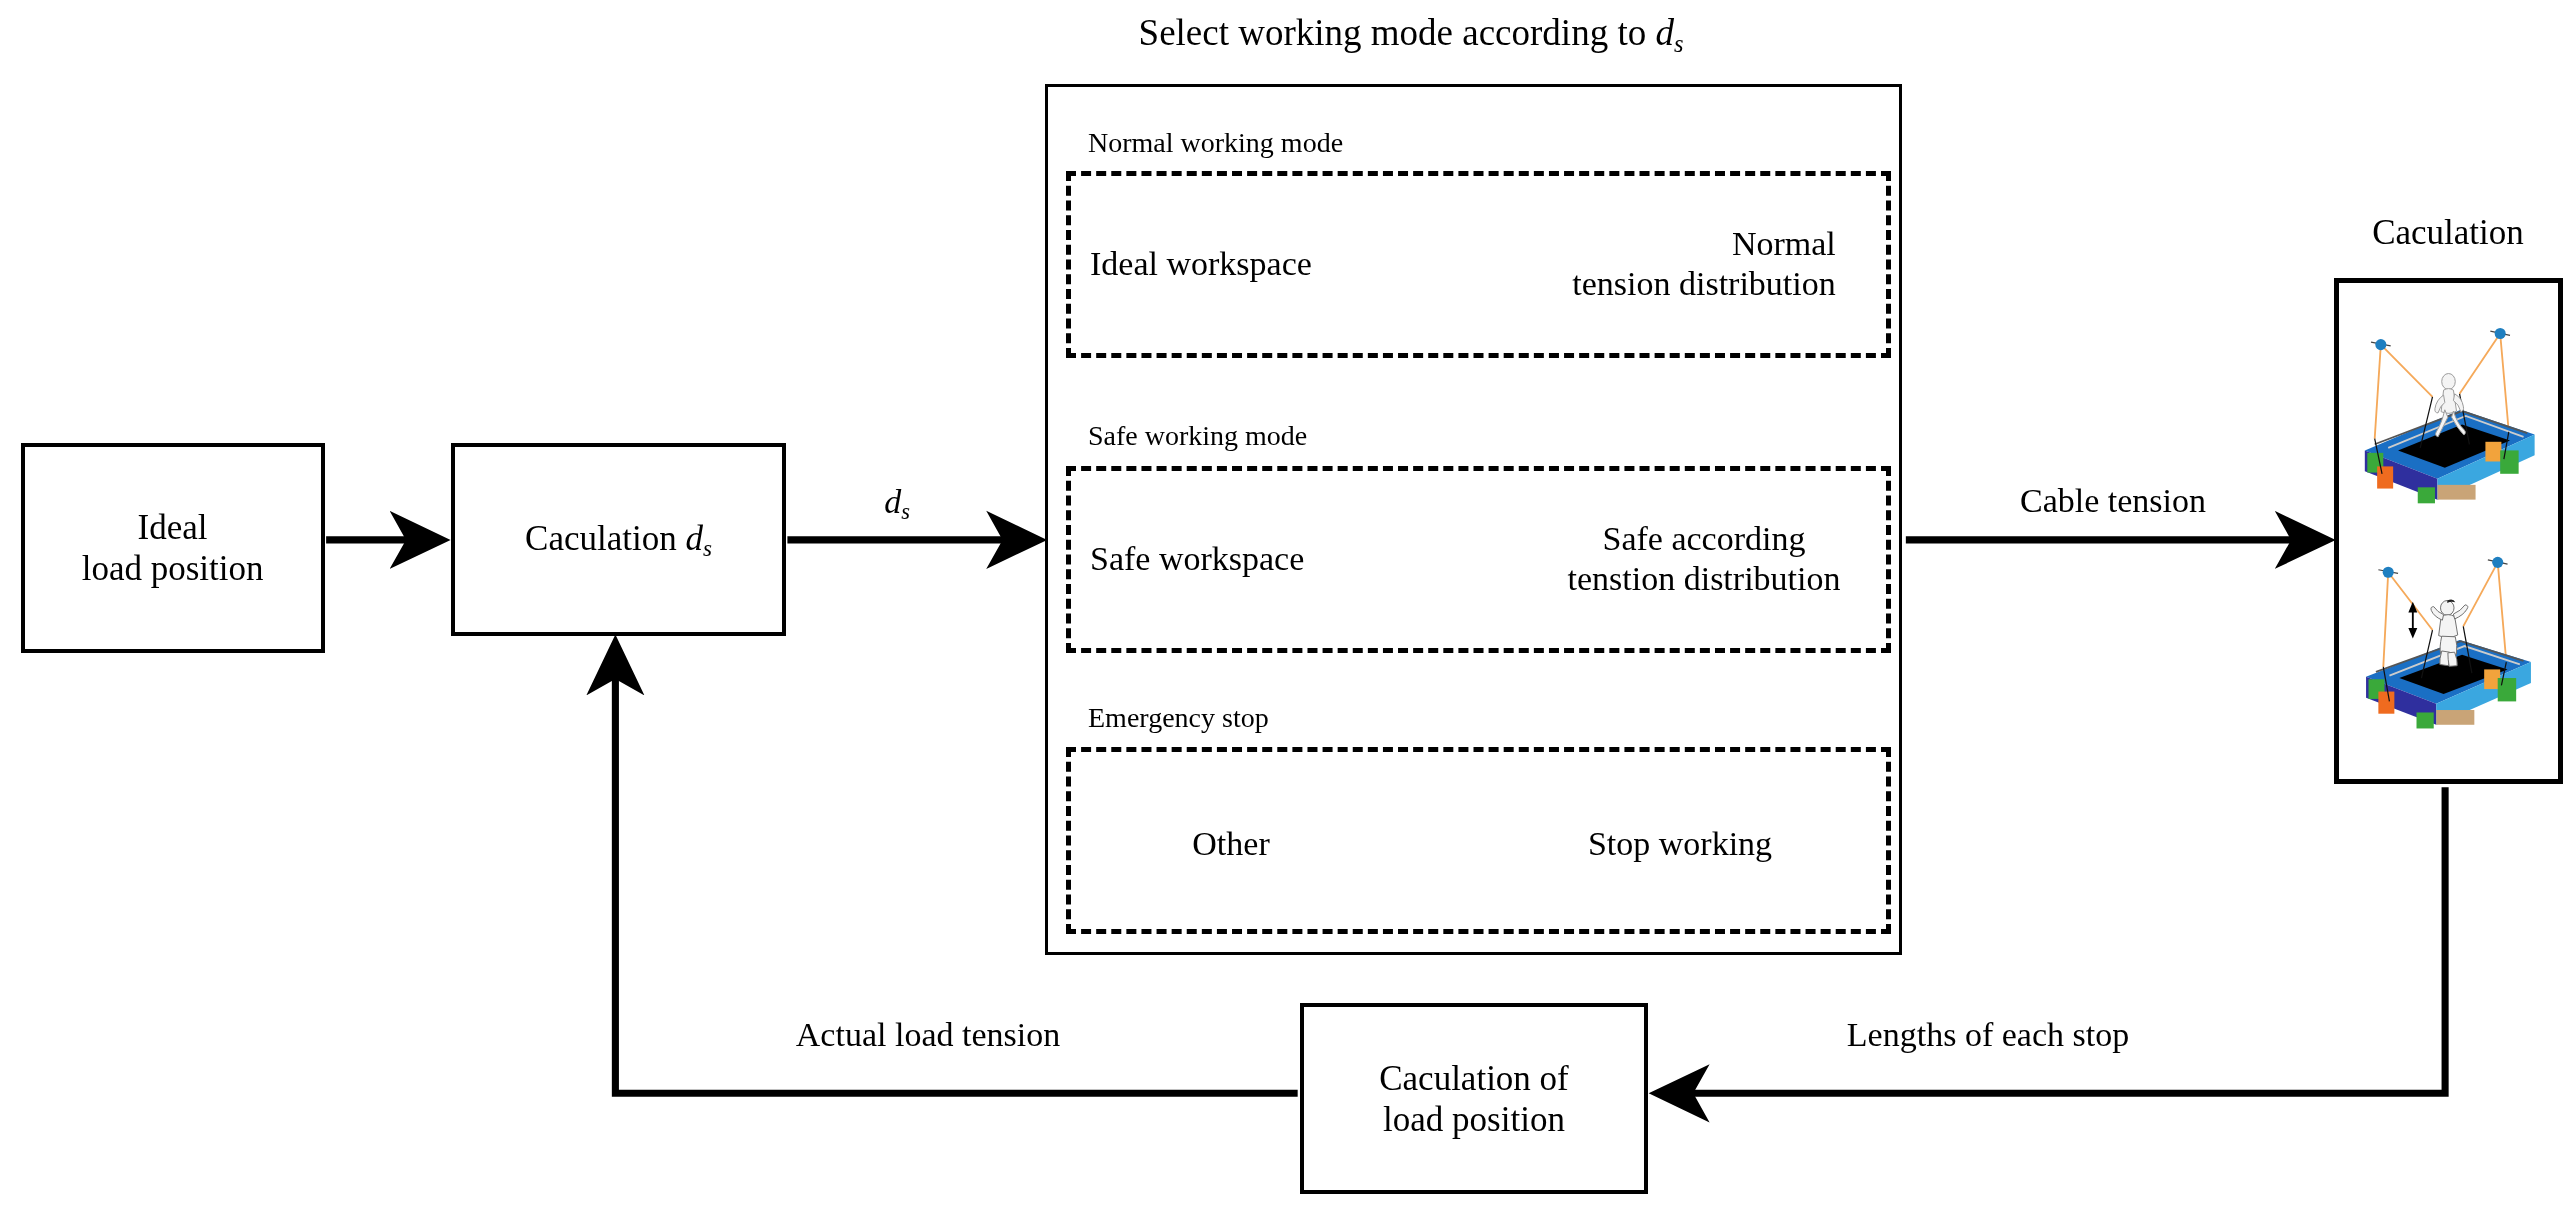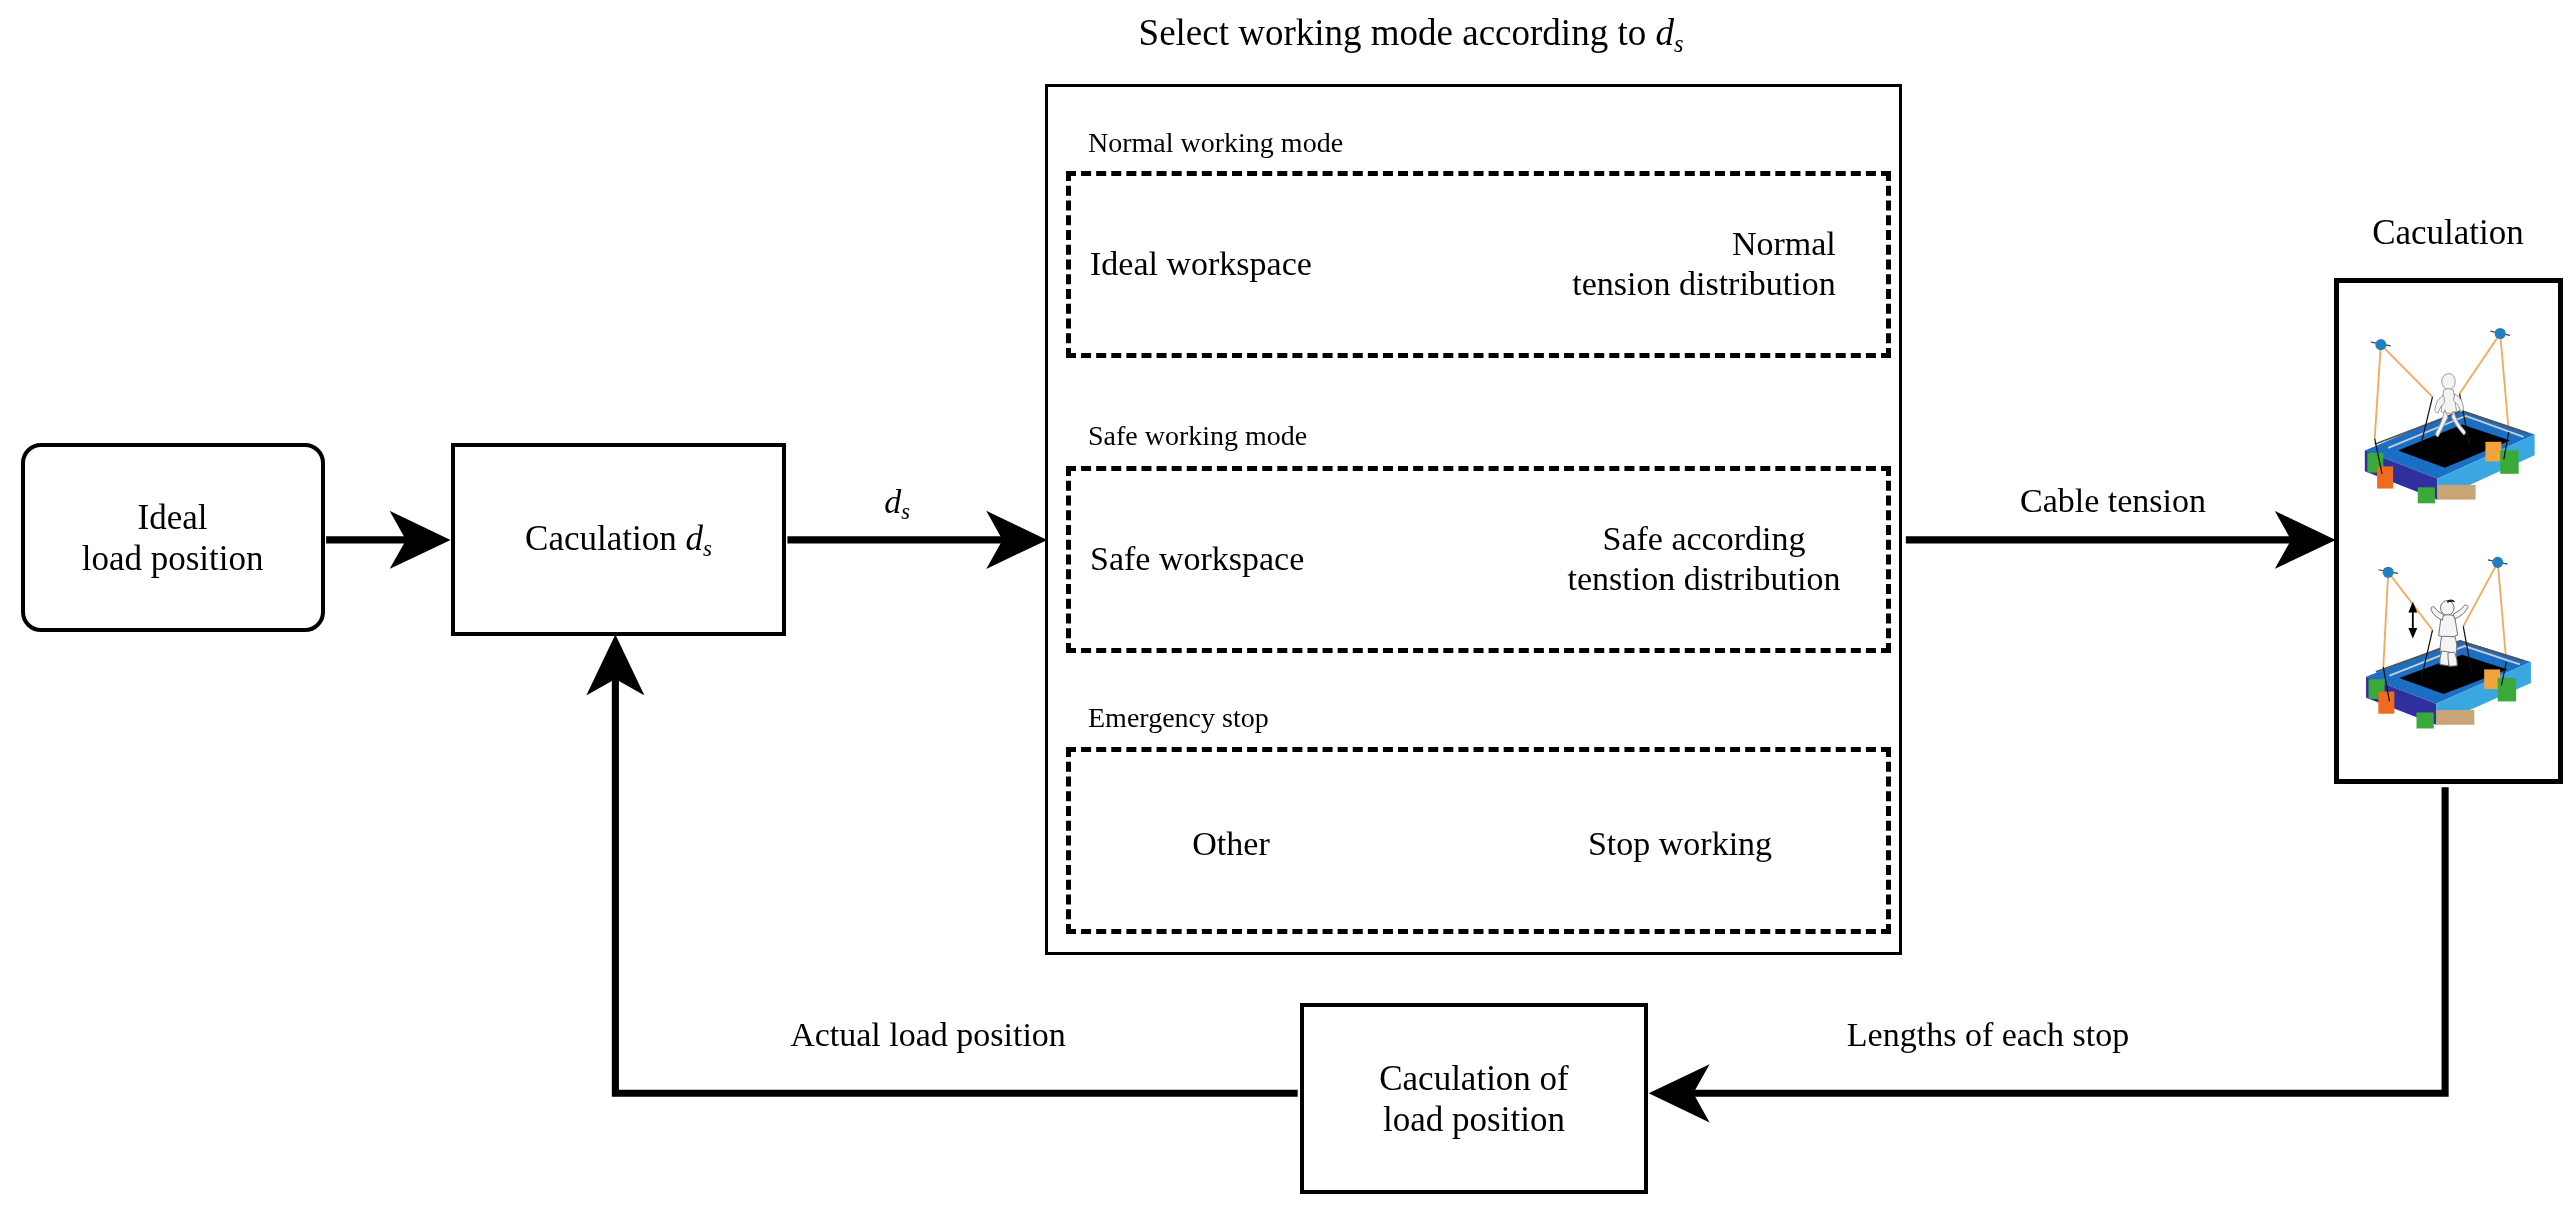--- a/index.html
+++ b/index.html
@@ -60,21 +60,21 @@
     <line x1="2155" y1="410" x2="2330" y2="410" stroke="#000" stroke-width="11" marker-end="url(#ahs)"></line>
     <line x1="2155" y1="868" x2="2330" y2="868" stroke="#000" stroke-width="11" marker-end="url(#ahs)"></line>
     <line x1="2155" y1="1310" x2="2330" y2="1310" stroke="#000" stroke-width="11" marker-end="url(#ahs)"></line>
   </svg>
 
   <div class="txt t-title ctr" style="left:1411px;top:35px;">
     <span>Select working mode according to</span>
     <span class="mi">d</span><span class="mi sub">s</span>
   </div>
 
-  <div class="solidbox" style="left:20.6px;top:443px;width:304px;height:189px;border-radius:20px;">
+  <div class="solidbox" style="left:20.6px;top:443px;width:304px;height:210px;">
     <div class="txt t-box ctr" style="left:50%;top:50%;">
       <div>Ideal</div>
       <div>load position</div>
     </div>
   </div>
 
   <div class="solidbox" style="left:451px;top:443px;width:335px;height:193px;">
     <div class="txt t-box ctr" style="left:50%;top:50%;">
       <span>Caculation</span>
       <span class="mi">d</span><span class="mi sub">s</span>
@@ -203,16 +203,16 @@
 
   <div class="txt t-edge ctr" style="left:1988px;top:1035px;">Lengths of each stop</div>
 
   <div class="solidbox" style="left:1300px;top:1003px;width:348px;height:191px;">
     <div class="txt t-box ctr" style="left:50%;top:50%;">
       <div>Caculation of</div>
       <div>load position</div>
     </div>
   </div>
 
-  <div class="txt t-edge ctr" style="left:928px;top:1035px;">Actual load position</div>
+  <div class="txt t-edge ctr" style="left:928px;top:1035px;">Actual load tension</div>
 
 </div>
 
 
 </body></html>

